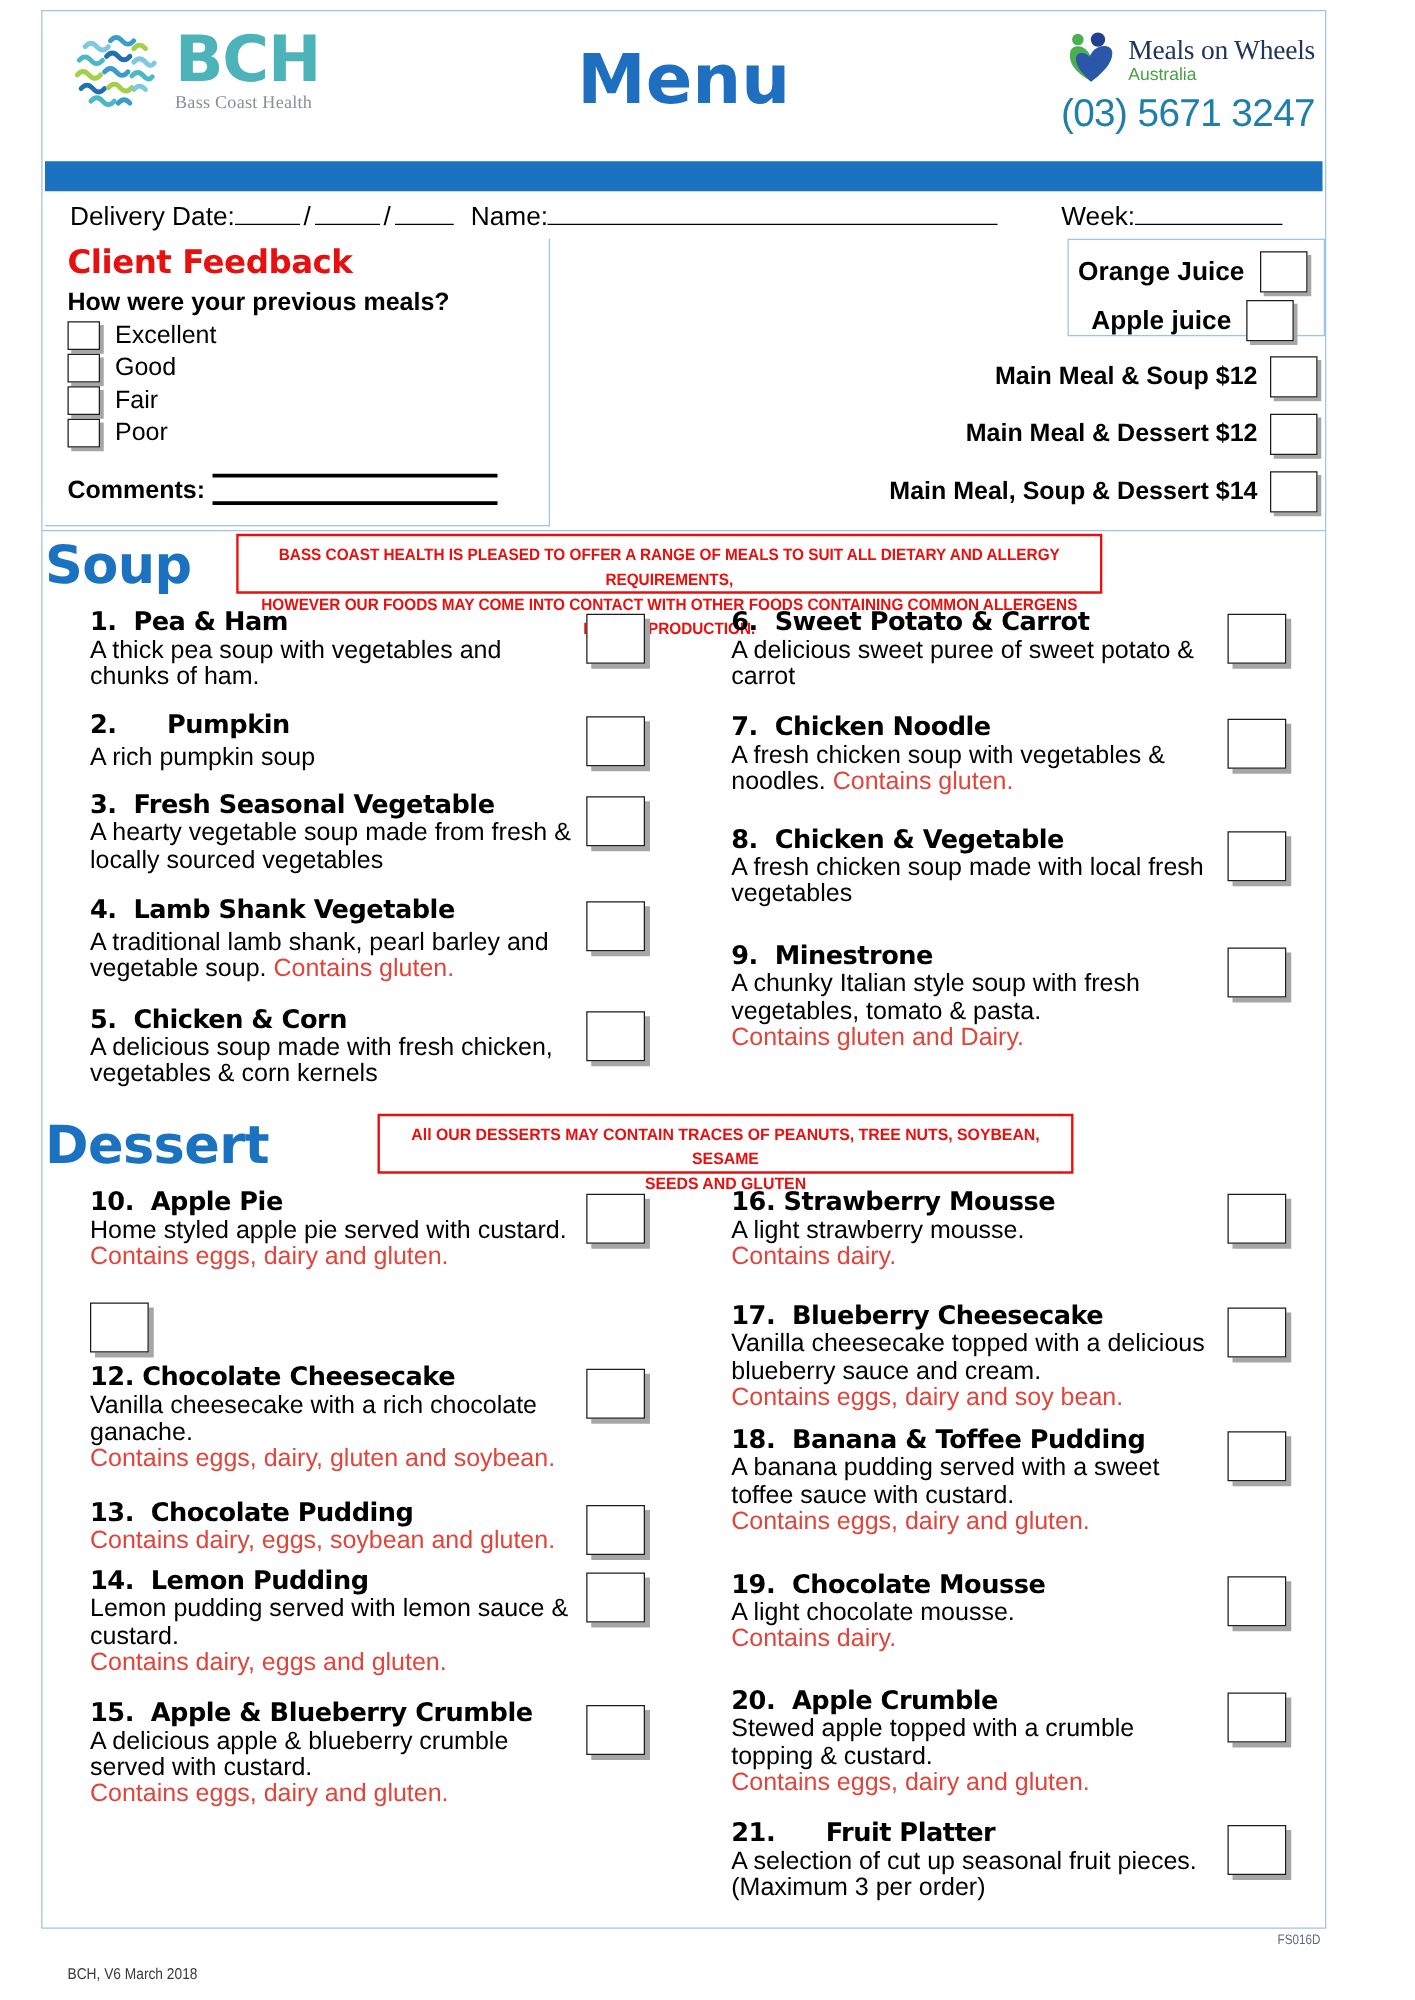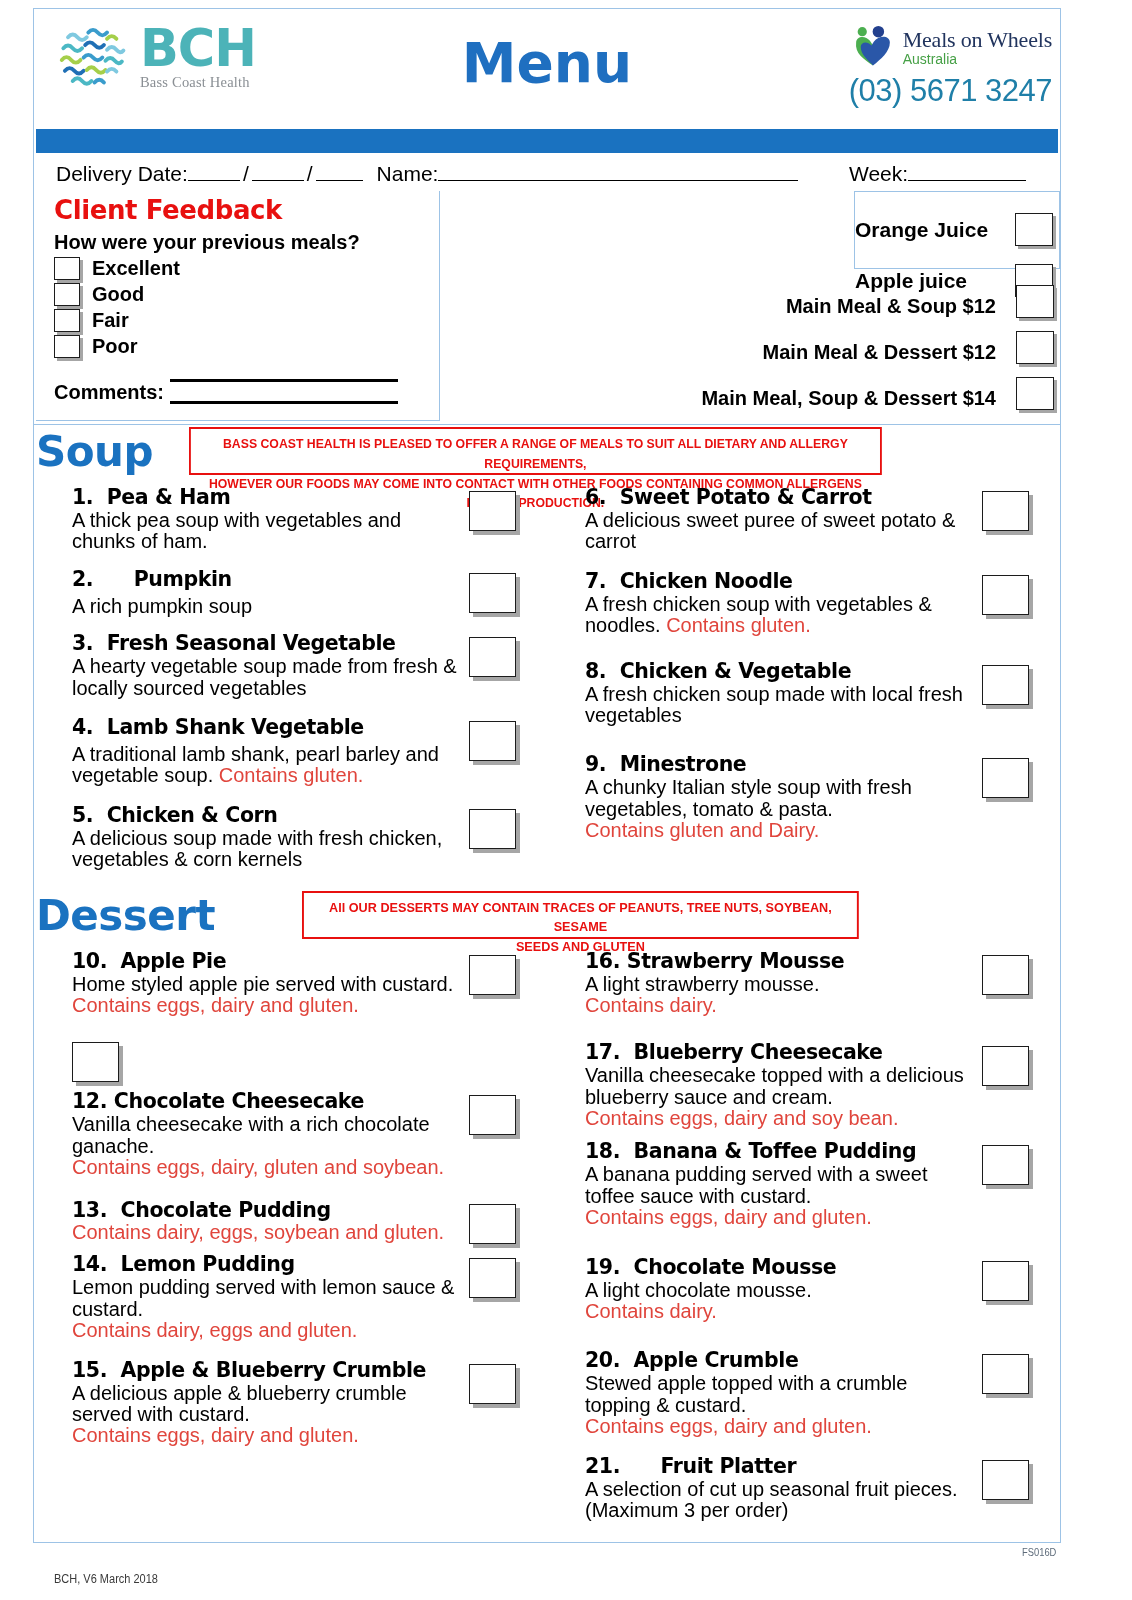--- a/index.html
+++ b/index.html
@@ -106,46 +106,46 @@
     padding: 4px 0 0 18px;
   }
   .cf-title {
     color: #e8100f; font-weight: bold; font-size: 26px;
     font-family: "DejaVu Sans", sans-serif; letter-spacing: -.4px;
   }
   .cf-q { font-weight: bold; font-size: 20px; margin-top: 6px; }
   .cf-opt {
     display: flex; align-items: center; gap: 12px;
     margin-top: 3px;
-    font-weight: bold; font-size: 20px;
+    font-weight: normal; font-size: 20px;
   }
   .cf-comments {
     display: flex; align-items: flex-end; gap: 6px;
     font-weight: bold; font-size: 20px; margin-top: 4px;
   }
   .cmt-lines { flex: 1; }
   .cmt-line { border-bottom: 3px solid #000; height: 20px; width: 228px; }
   .cmt-line2 { border-bottom: 3px solid #000; height: 16px; width: 228px; margin-top: 6px; }
 
   .juice-box {
     position: absolute; left: 820px; top: 38px;
     width: 206px; height: 78px;
     border: 1px solid #9dc3e6;
     padding: 3px 0 0 0;
   }
   .juice-row {
-    display: flex; align-items: center; justify-content: space-between;
-    gap: 12px; padding-right: 6px; margin-top: 18px;
+    display: flex; align-items: center; justify-content: center;
+    gap: 12px; padding-right: 6px; margin-top: 6px;
   }
   .juice-row .lbl { font-weight: bold; font-size: 21px; }
 
   .price-rows { position: absolute; right: 6px; top: 132px; width: 500px; }
   .price-row {
-    display: flex; align-items: flex-end; justify-content: flex-end;
-    gap: 20px; margin-bottom: 13px;
+    display: flex; align-items: center; justify-content: flex-end;
+    gap: 10px; margin-bottom: 13px;
   }
   .price-row .lbl { font-weight: bold; font-size: 20px; }
 
   
   .cbox {
     width: 38px; height: 33px;
     border: 1.3px solid #1c1c1c;
     background: #fff;
     box-shadow: 3px 3px 0 0 #a6a6a6;
     flex: 0 0 auto;

